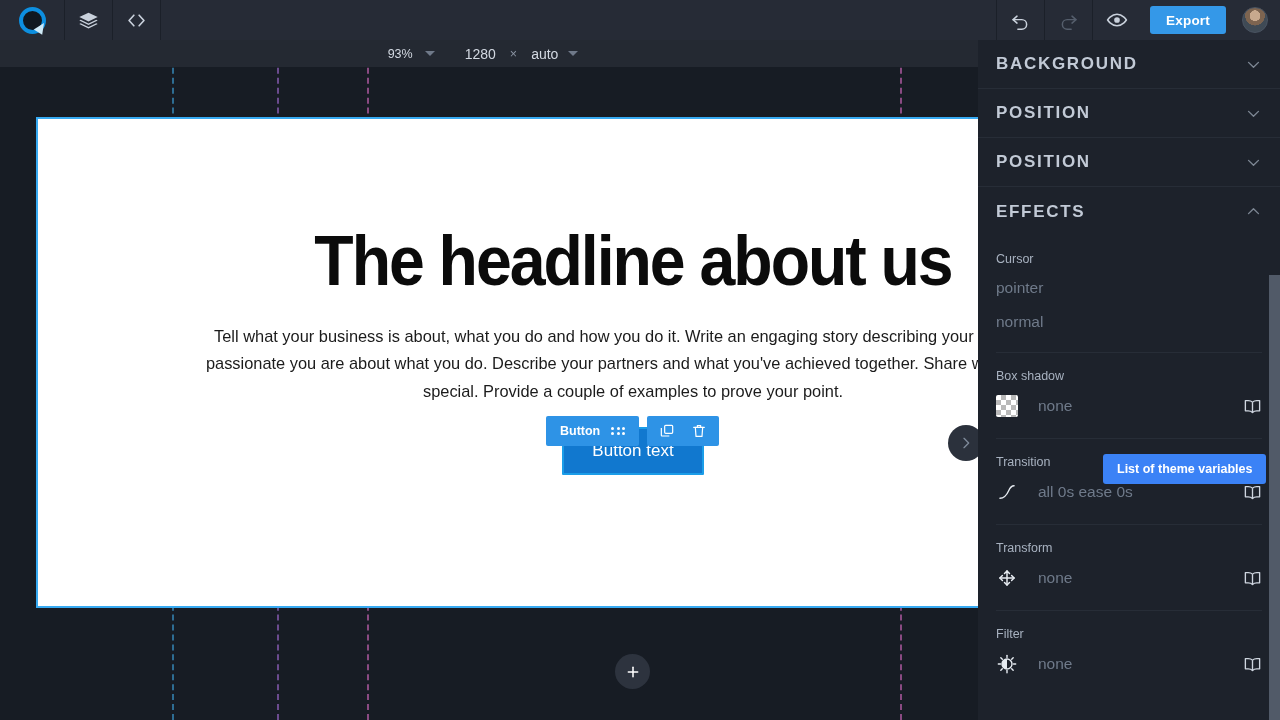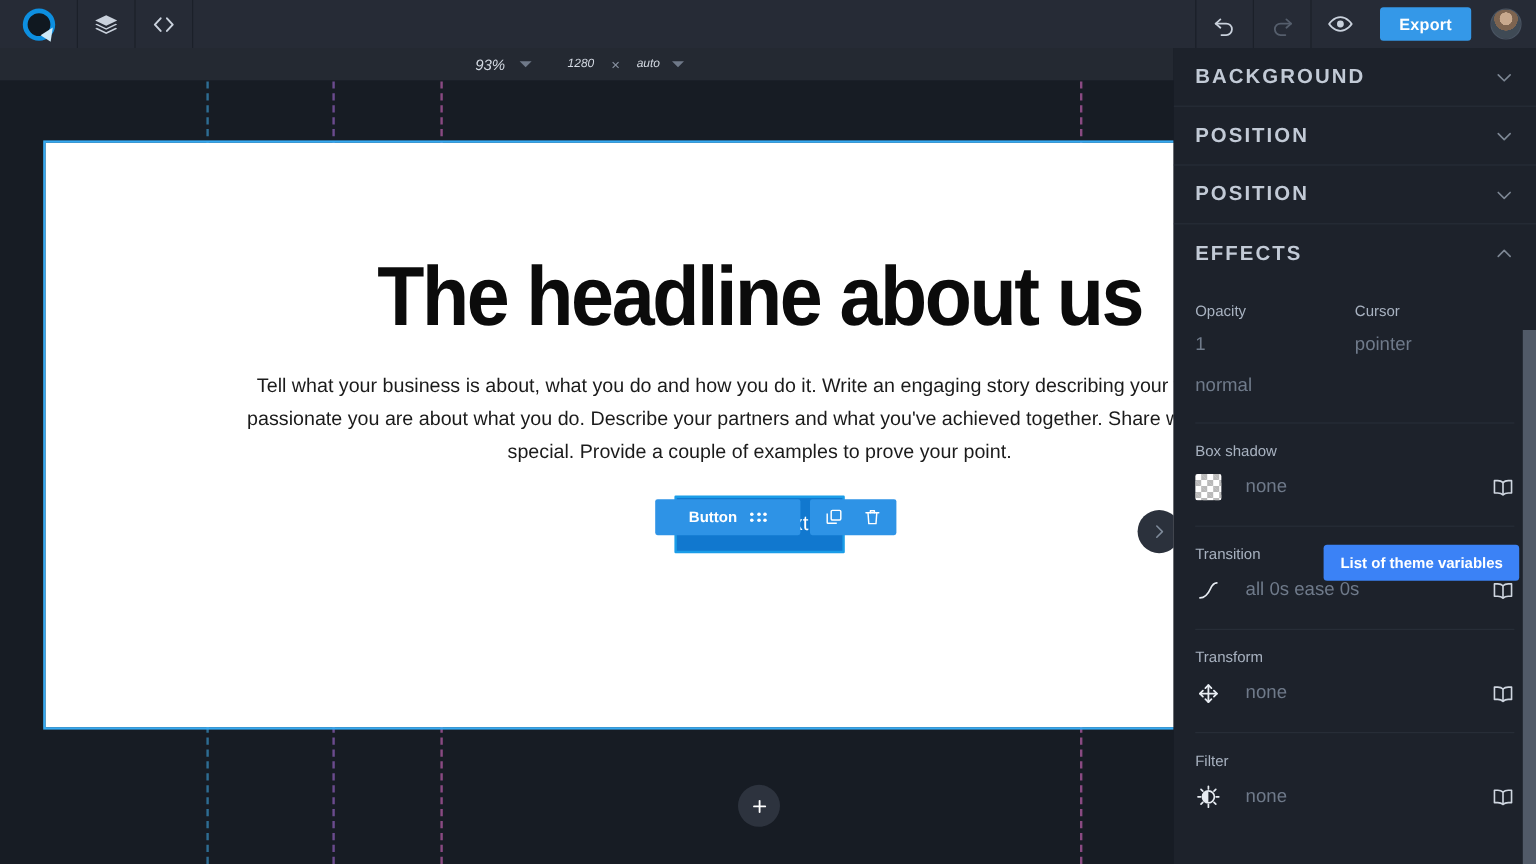--- a/index.html
+++ b/index.html
@@ -58,49 +58,49 @@
     transform: rotate(33deg);
   }
 
   
   .sizebar {
     position: absolute; top: 40px; left: 0; width: 978px; height: 27px;
     background: #242932;
     display: flex; align-items: center; justify-content: center;
     gap: 0; z-index: 40;
   }
-  .sizebar-inner { display: flex; align-items: center; gap: 0; font-style: italic; }
+  .sizebar-inner { display: flex; align-items: center; gap: 0; }
   .zoomval { color: #d3d9e2; font-size: 12.5px; padding: 0 10px; }
   .caret {
     width: 0; height: 0;
     border-left: 5px solid transparent; border-right: 5px solid transparent;
     border-top: 5px solid #6f7989; margin: 0 22px 0 2px;
   }
-  .dimval { color: #d3d9e2; font-size: 10px; padding: 0 8px; }
+  .dimval { color: #d3d9e2; font-size: 14px; padding: 0 8px; }
   .dimx { color: #8a93a2; font-size: 12.5px; padding: 0 6px; }
 
   
   .canvas-area {
     position: absolute; top: 67px; left: 0; width: 978px; height: 653px;
     background: #171c24; overflow: hidden; z-index: 10;
   }
   .guide {
     position: absolute; top: -29px; width: 2px; height: 682px;
     border-left: 2px dashed;
   }
   .frame {
     position: absolute; left: 38px; top: 52px;
     width: 1190px; height: 487px;
     background: #ffffff;
     outline: 2px solid #37aaf2;
     box-shadow: -2px 0 0 0 rgba(255,255,255,.16);
   }
   .frame-inner {
     position: relative; width: 100%; height: 100%;
-    padding: 0; overflow: hidden;
+    padding: 14px; overflow: hidden;
     text-align: center;
   }
   .headline {
     margin: 0; padding: 92px 0 0 0;
     font-family: "Liberation Sans", sans-serif;
     font-size: 70px; font-weight: bold; line-height: 1.05;
     color: #0b0b0b; letter-spacing: -2.2px;
     transform: scaleX(.92); transform-origin: center top;
     white-space: nowrap;
   }
@@ -119,21 +119,21 @@
   
   .sel-badges {
     position: absolute; left: 546px; top: 416px;
     display: flex; gap: 8px; z-index: 30;
   }
   .badge {
     height: 30px; background: #2e93e6; color: #fff;
     display: flex; align-items: center; border-radius: 2px;
     font-size: 12.5px; font-weight: bold;
   }
-  .badge.label { padding: 0 28px; gap: 11px; }
+  .badge.label { padding: 0 14px; gap: 11px; }
   .badge.tools { padding: 0 4px; gap: 0; }
   .badge .ticon {
     width: 32px; height: 30px;
     display: flex; align-items: center; justify-content: center;
     cursor: pointer;
   }
   .dots6 {
     display: grid; grid-template-columns: repeat(3, 3px);
     grid-template-rows: repeat(2, 3px); gap: 2.5px; cursor: grab;
   }
@@ -389,24 +389,20 @@
       <span class="chev">
         <svg width="17" height="17" viewBox="0 0 24 24" fill="none" stroke="currentColor" stroke-width="1.9" stroke-linecap="round" stroke-linejoin="round">
             <polyline points="5,15 12,8 19,15"></polyline>
           </svg>
       </span>
     </div>
 
     <div class="prop-body">
 
       <div class="prop-grid">
-        <div class="prop-col">
-          <div class="plabel">Opacity</div>
-          <div class="pval">1</div>
-        </div>
         <div class="prop-col">
           <div class="plabel">Cursor</div>
           <div class="pval">pointer</div>
         </div>
       </div>
 
       <div>
         <div class="pval">normal</div>
       </div>
 

